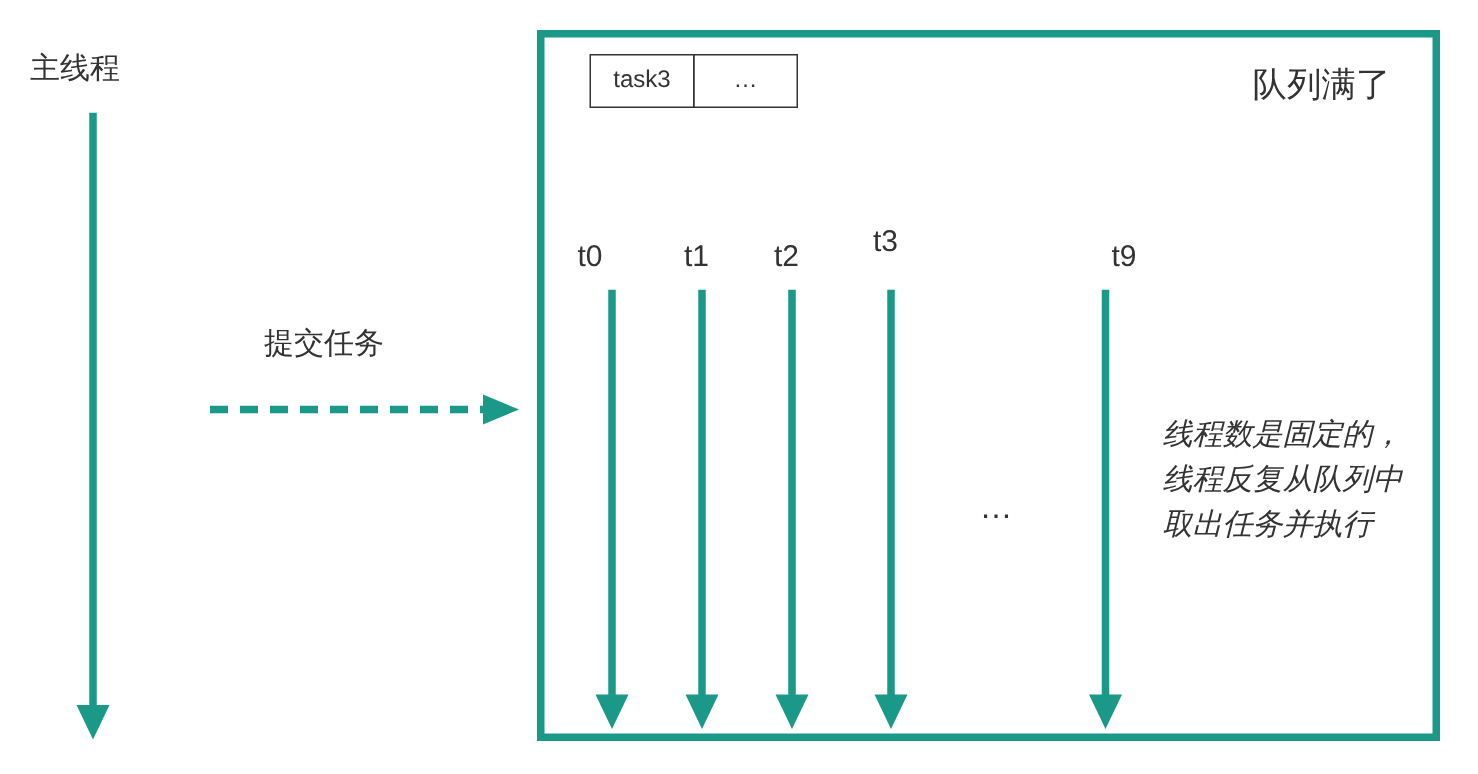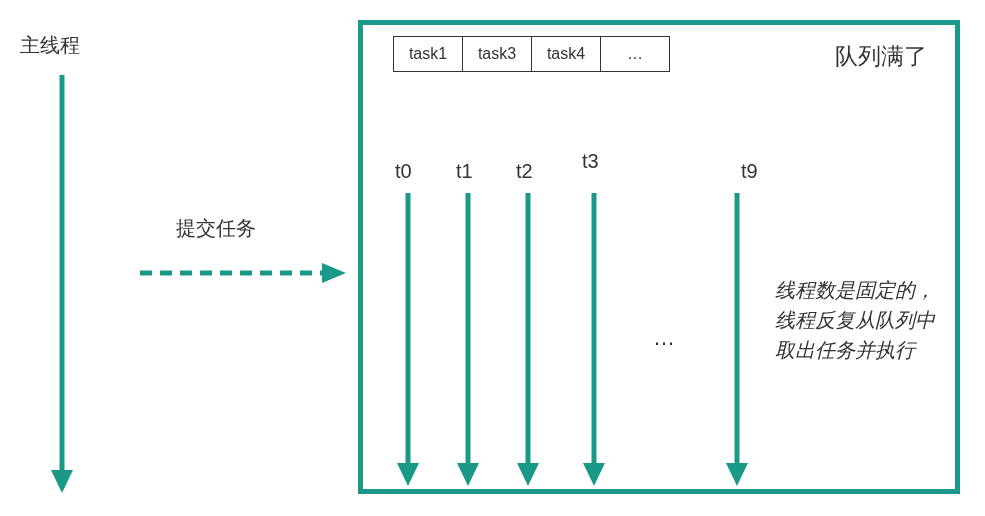--- a/index.html
+++ b/index.html
@@ -107,29 +107,27 @@
 <div class="submit-label">提交任务</div>
 
 <svg class="submit-arrow" width="210" height="30">
   <line x1="0" y1="15" x2="182" y2="15" stroke="#1a9988" stroke-width="5" stroke-dasharray="12,8"></line>
   <polygon points="206,15 182,5 182,25" fill="#1a9988"></polygon>
 </svg>
 
 <div class="pool-box">
 
   <div class="queue-row">
-    <div class="queue-cell">task1</div>
     <div class="queue-cell">task3</div>
-    <div class="queue-cell">task4</div>
     <div class="queue-cell">…</div>
   </div>
 
   <div class="queue-label">队列满了</div>
 
-  <div class="tlabel" style="top:135px;left:32px">t0</div>
+  <div class="tlabel" style="top:135px;left:22px">t0</div>
   <div class="tlabel" style="top:135px;left:93px">t1</div>
   <div class="tlabel" style="top:135px;left:153px">t2</div>
   <div class="tlabel" style="top:125px;left:219px">t3</div>
   <div class="tlabel" style="top:135px;left:378px">t9</div>
 
   <div class="ellipsis" style="top:300px;left:290px">…</div>
 
   <svg class="thread-arrow" style="top:168px;left:30px" width="30" height="295">
     <line x1="15" y1="0" x2="15" y2="275" stroke="#1a9988" stroke-width="5"></line>
     <polygon points="15,293 4,270 26,270" fill="#1a9988"></polygon>

